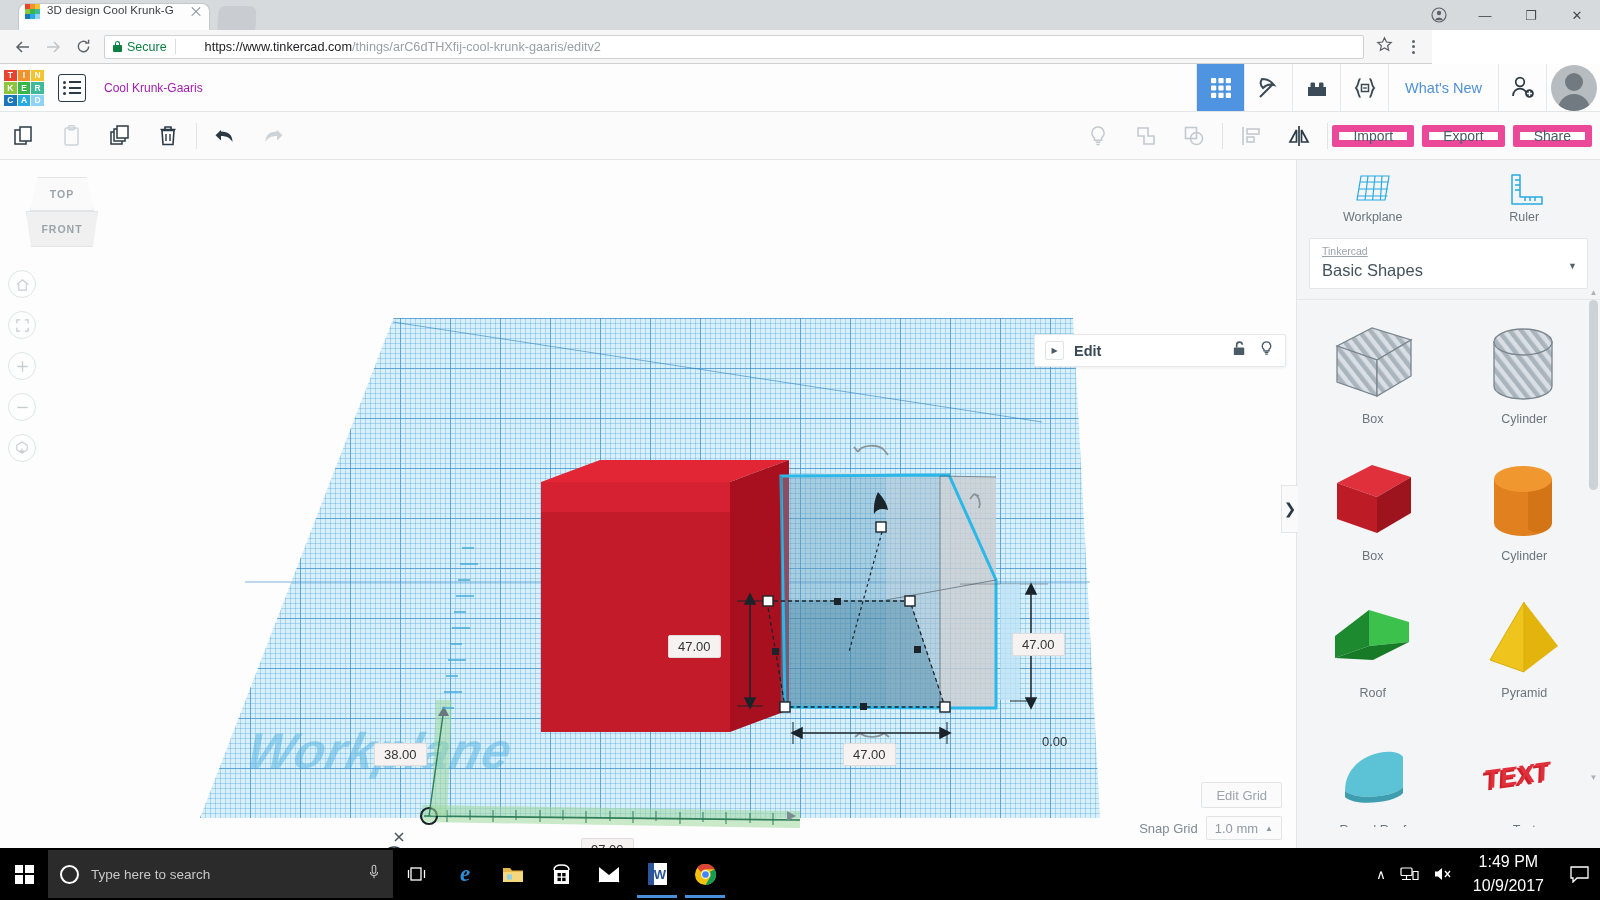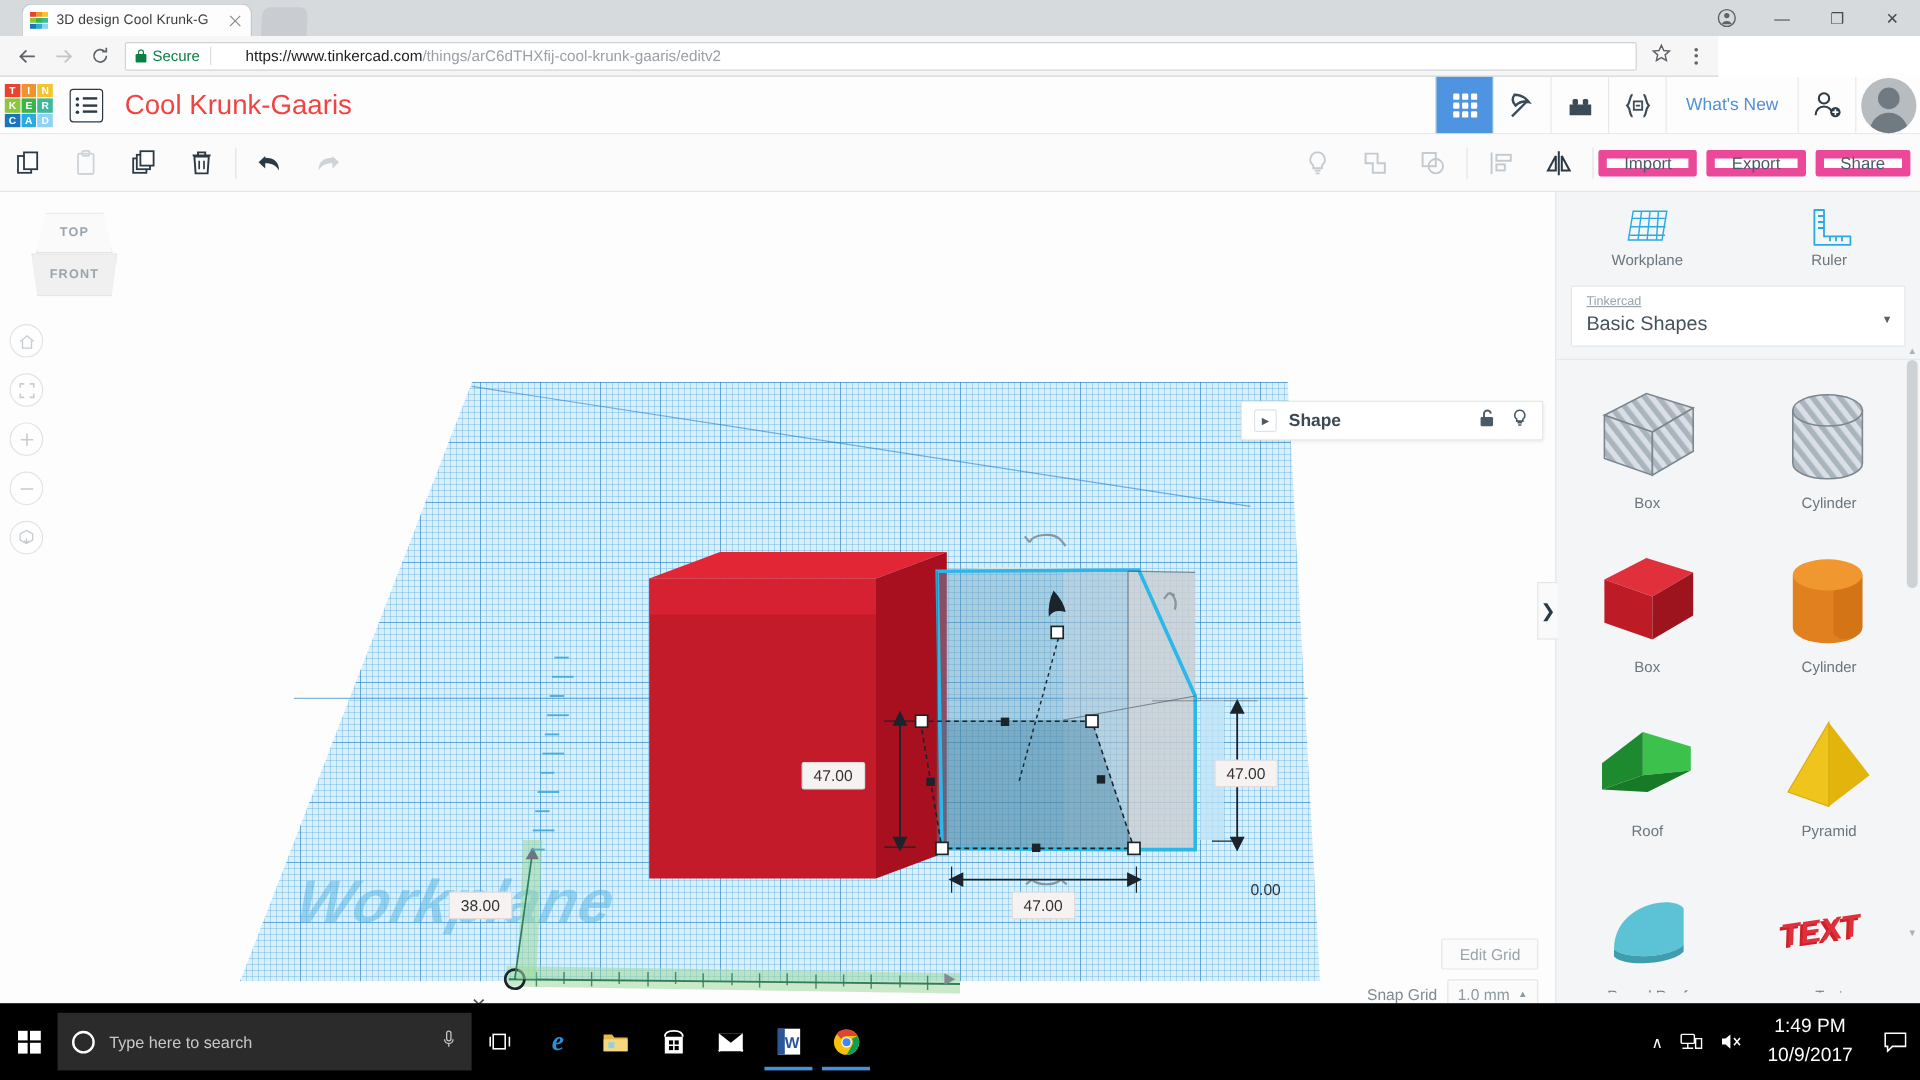--- a/index.html
+++ b/index.html
@@ -13,21 +13,21 @@
 
   
   .chrome-tabstrip {
     position: absolute; top: 0; left: 0; width: 1600px; height: 30px;
     background: #d6dadd;
   }
   .tab {
     position: absolute; top: 3px; left: 18px; width: 192px; height: 27px;
     background: #fdfdfd; border-radius: 8px 8px 0 0;
     border: 1px solid #c4c8cb; border-bottom: none;
-    display: flex; align-items: center; padding: 0 6px;
+    display: flex; align-items: flex-start; padding: 0 6px;
   }
   .tab-favicon {
     width: 15px; height: 15px; margin-right: 7px; flex: 0 0 auto;
     display: grid; grid-template-columns: 1fr 1fr 1fr; grid-template-rows: 1fr 1fr 1fr;
     gap: 0.5px;
   }
   .tab-favicon i { display: block; }
   .tab-title {
     font-size: 11.5px; color: #3c4043; white-space: nowrap;
     overflow: hidden; flex: 1 1 auto; letter-spacing: .1px;
@@ -93,21 +93,21 @@
   }
   .hamburger-box {
     width: 28px; height: 28px; align-self: center; margin-left: 10px;
     border: 1.6px solid #2b3a45; border-radius: 3px; display: flex;
     flex-direction: column; justify-content: center; gap: 2.5px; padding: 0 4px;
   }
   .hamburger-box i { display: flex; align-items: center; gap: 2.5px; }
   .hamburger-box i::before { content: ""; width: 3px; height: 3px; background: #2b3a45; border-radius: 50%; }
   .hamburger-box i::after { content: ""; flex: 1; height: 2px; background: #2b3a45; }
   .doc-title {
-    align-self: center; margin-left: 18px; font-size: 23px; color: #ef4444;
+    align-self: center; margin-left: 18px; font-size: 12px; color: #a21caf;
   }
   .hdr-spacer { flex: 1 1 auto; }
   .hdr-icon-btn {
     width: 48px; display: flex; align-items: center; justify-content: center;
     border-left: 1px solid #e6e9eb; color: #3b4b57;
   }
   .hdr-icon-btn.active { background: #4f94e0; color: #fff; }
   .whats-new {
     display: flex; align-items: center; padding: 0 16px; font-size: 14.5px;
     color: #4f8fd6; border-left: 1px solid #e6e9eb;
@@ -260,21 +260,21 @@
   .rp-scroll .arr { position: absolute; width: 9px; text-align: center; font-size: 8px; color: #aab2b8; }
   .panel-collapse {
     position: absolute; left: -16px; top: 325px; width: 17px; height: 48px;
     background: #fafafa; border: 1px solid #e3e6e8; border-right: none;
     display: flex; align-items: center; justify-content: center;
     font-size: 15px; color: #2b3a45;
   }
 
   
   .taskbar {
-    position: absolute; left: 0; bottom: 0; width: 1600px; height: 64px;
+    position: absolute; left: 0; bottom: 0; width: 1600px; height: 52px;
     background: #000; display: flex; align-items: center;
   }
   .tb-start { width: 48px; height: 48px; display: flex; align-items: center; justify-content: center; }
   .win-logo { width: 19px; height: 19px; display: grid; grid-template-columns: 1fr 1fr; grid-template-rows: 1fr 1fr; gap: 2px; }
   .win-logo i { background: #fff; display: block; }
   .search-box {
     width: 345px; height: 48px; background: #2b2b2b; display: flex; align-items: center;
     padding: 0 12px; gap: 12px;
   }
   .cortana { width: 19px; height: 19px; border: 2px solid #fff; border-radius: 50%; flex: 0 0 auto; }
@@ -689,21 +689,21 @@
     </div>
     <div class="nav-circ" style="top:274px;">
       <svg width="16" height="16" viewBox="0 0 16 16">
           <path d="M8 2l5.2 3v5L8 13 2.8 10V5z" fill="none" stroke="currentColor" stroke-width="1.1"></path>
           <path d="M8 8.5v4M6 10.5l2 2 2-2" fill="none" stroke="currentColor" stroke-width="1.1"></path>
         </svg>
     </div>
 
     <div class="shape-panel">
       <div class="sp-caret">▶</div>
-      <div class="sp-title">Shape</div>
+      <div class="sp-title">Edit</div>
       <div class="sp-ico">
         <svg width="17" height="17" viewBox="0 0 18 18">
             <rect x="3" y="8" width="11" height="8" rx="1" fill="#4b5b66"></rect>
             <path d="M6 8V5.5A3 3 0 0 1 12 5" fill="none" stroke="#4b5b66" stroke-width="1.7"></path>
           </svg>
       </div>
       <div class="sp-ico">
         <svg width="17" height="17" viewBox="0 0 18 18">
             <path d="M9 2a4.4 4.4 0 0 0-2.7 7.9v1.7h5.4V9.9A4.4 4.4 0 0 0 9 2z" fill="none" stroke="#4b5b66" stroke-width="1.4"></path>
             <path d="M7 13h4M7.6 15h2.8" stroke="#4b5b66" stroke-width="1.4"></path>

